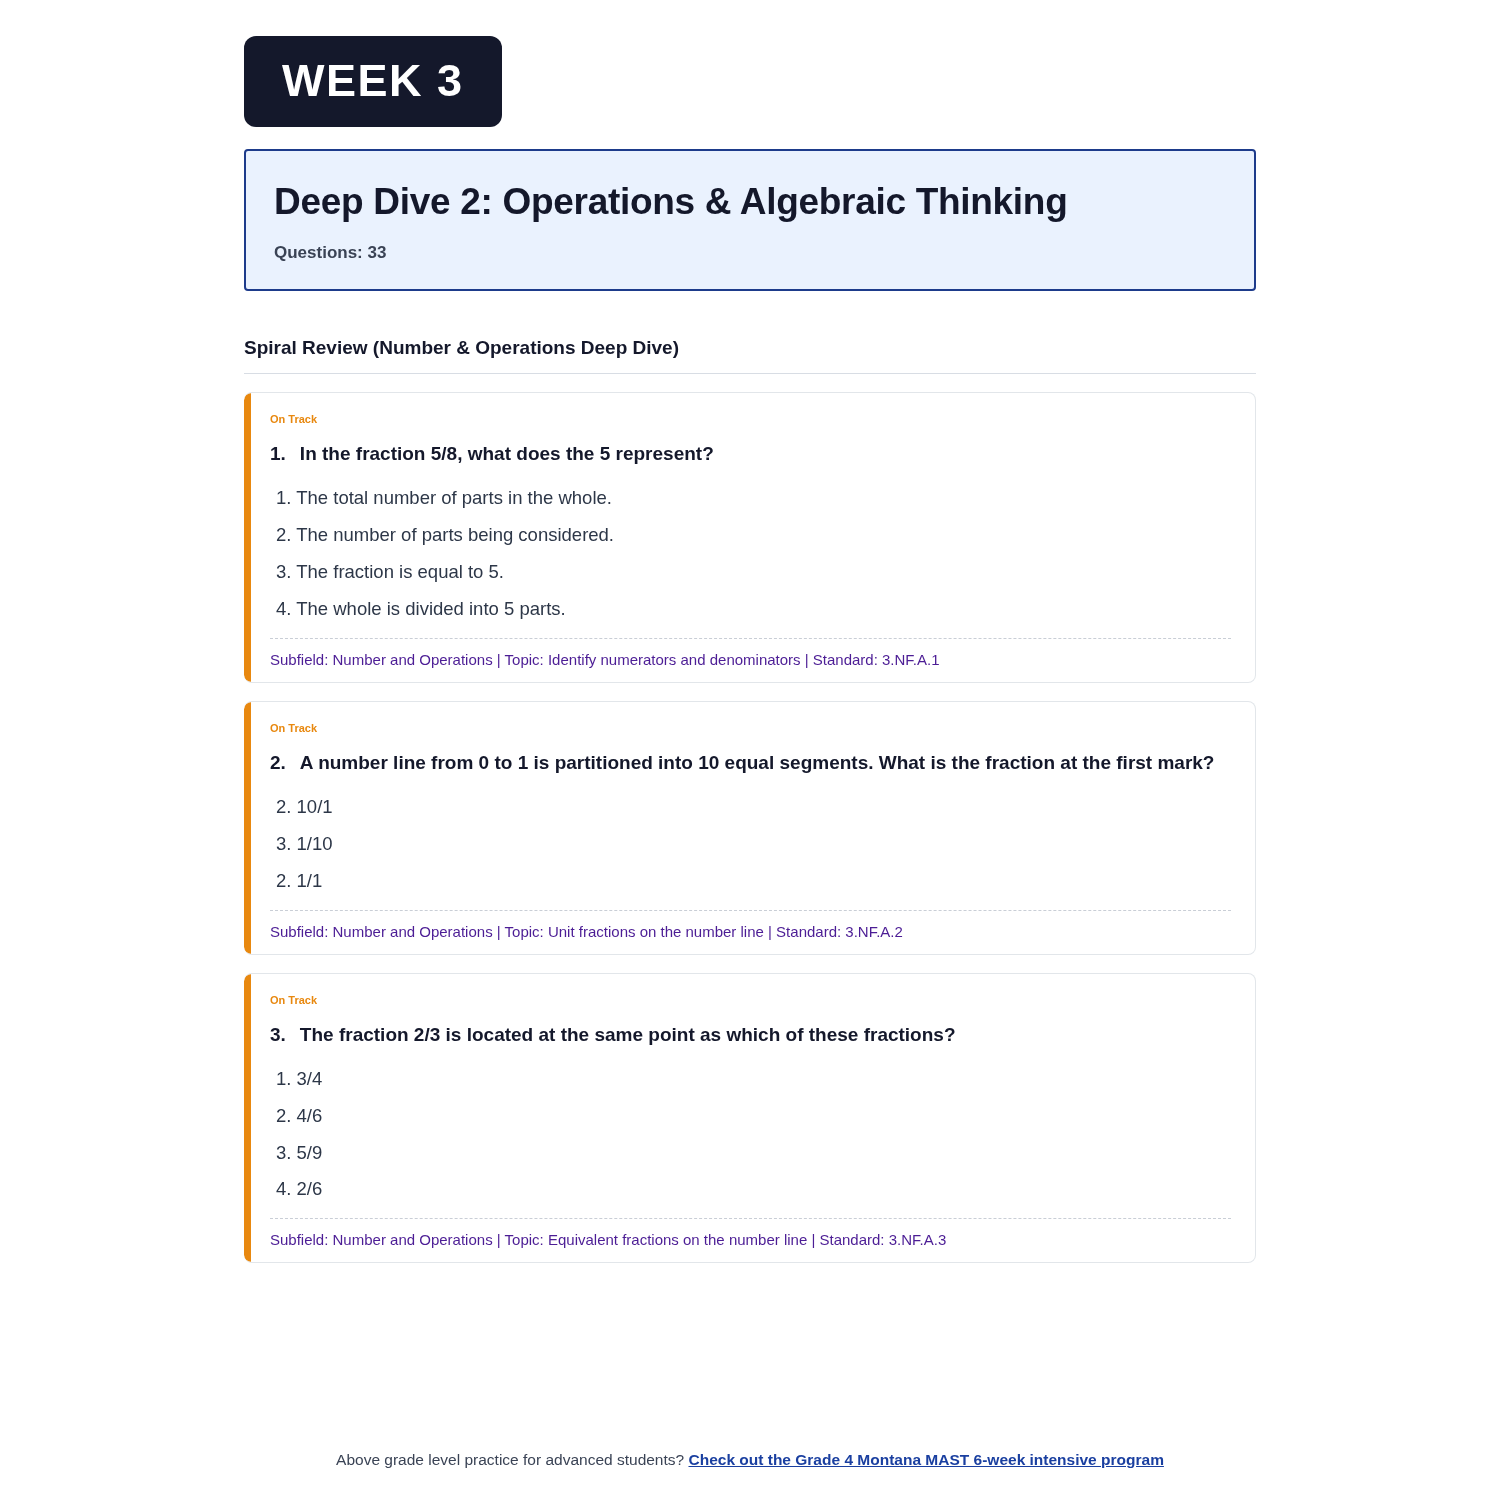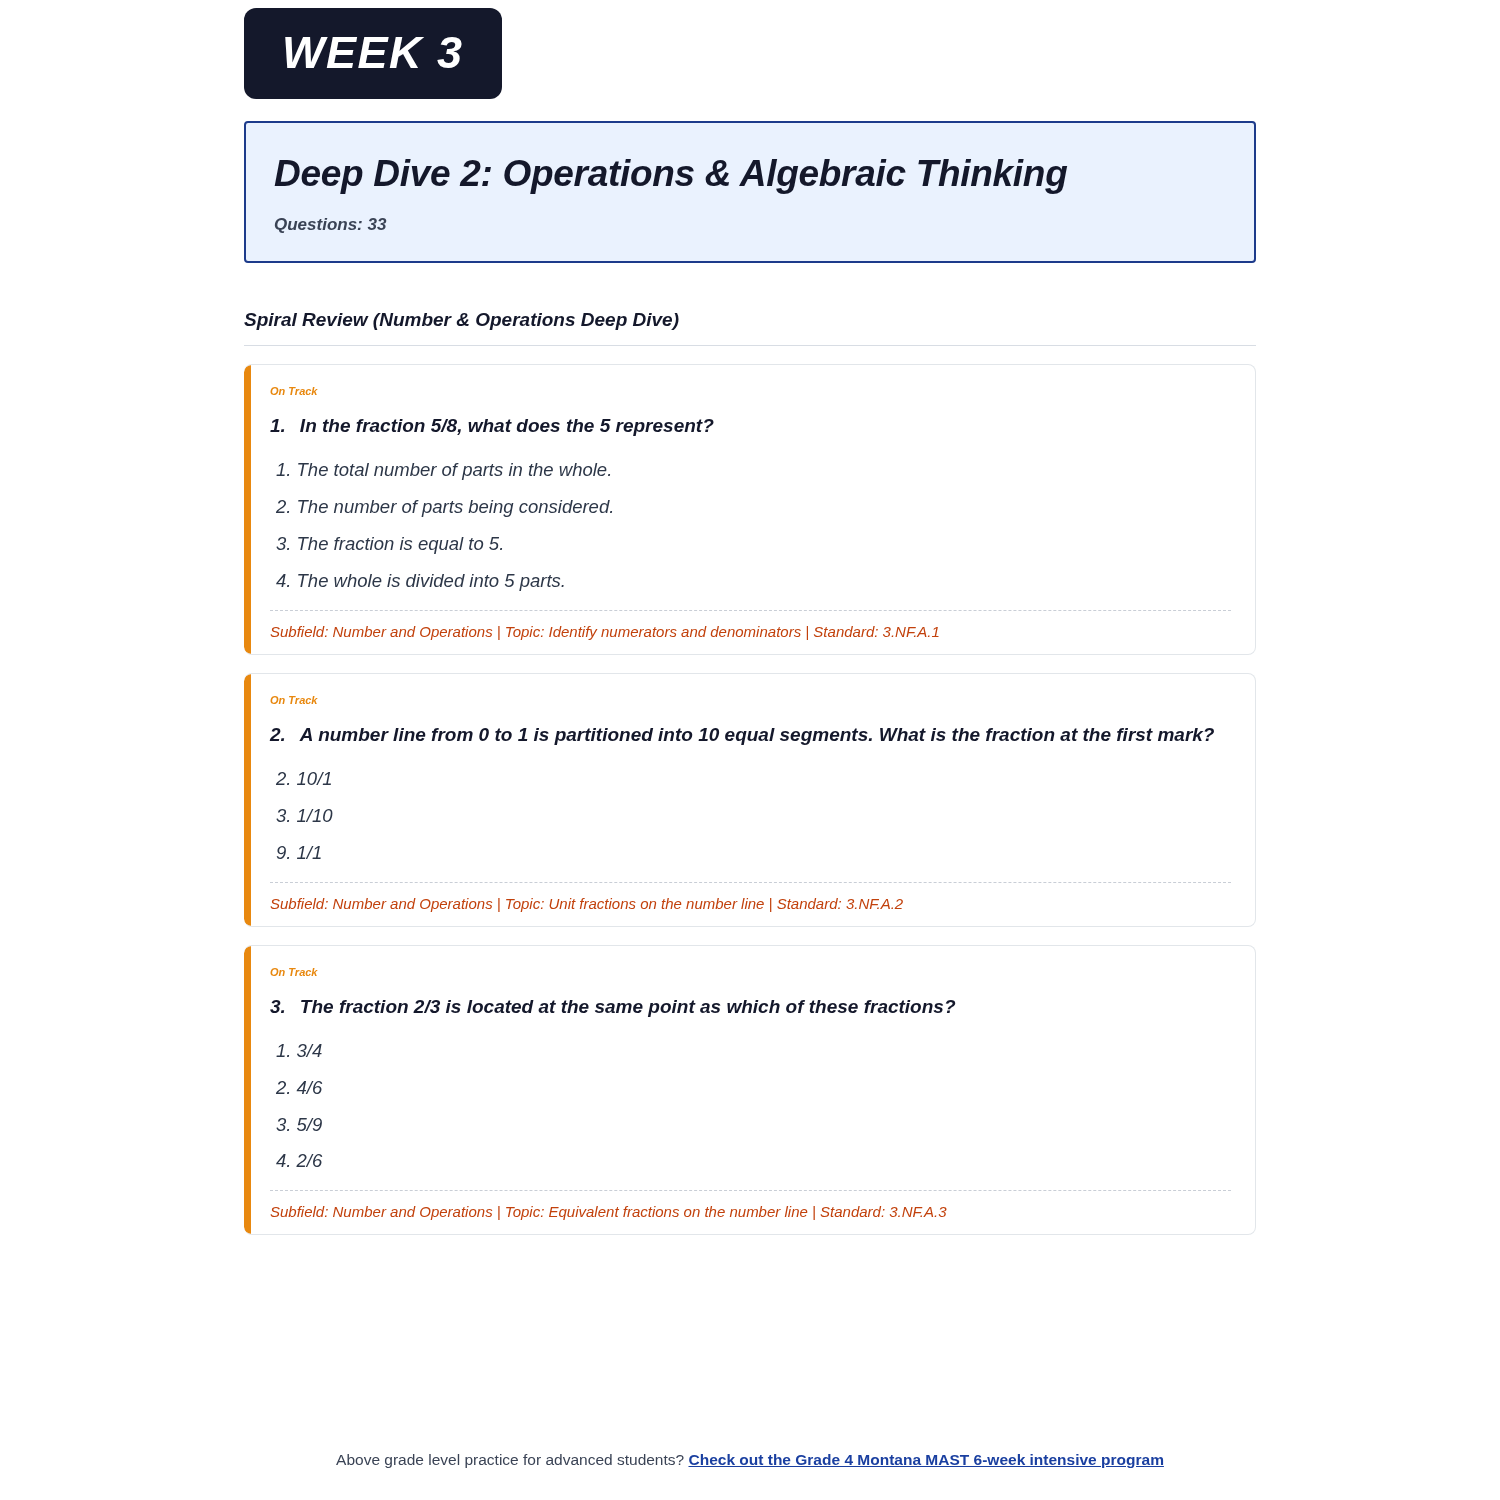--- a/index.html
+++ b/index.html
@@ -12,22 +12,21 @@
     font-family: "Liberation Sans", sans-serif;
   }
   .page {
     position: relative;
     width: 1500px;
     height: 1500px;
     padding: 0;
     background: #ffffff;
   }
   .content {
-    padding: 8px 244px 0 244px;
-    font-style: italic;
+    padding: 36px 244px 0 244px;
   }
 
   
   .week-badge {
     display: inline-block;
     background: #14182b;
     color: #ffffff;
     border-radius: 12px;
     padding: 22px 38px 24px 38px;
     font-size: 45px;
@@ -119,21 +118,21 @@
     font-size: 18.5px;
     color: #2d3748;
     line-height: 1.45;
     padding: 5px 0 5px 8px;
   }
   .meta {
     border-top: 1px dashed #c9ced6;
     margin-top: 10px;
     padding-top: 12px;
     font-size: 15px;
-    color: #c2410c;
+    color: #4c1d95;
     margin-left: 2px;
   }
 
   
   .footer {
     position: absolute;
     left: 0;
     right: 0;
     bottom: 31px;
     text-align: center;
@@ -180,21 +179,21 @@
     
     <div class="qcard">
       <div class="status">On Track</div>
       <div class="qtext">
         <span class="qnum">2.</span>
         <span class="qbody">A number line from 0 to 1 is partitioned into 10 equal segments. What is the fraction at the first mark?</span>
       </div>
       <ul class="choices">
         <li>2. 10/1</li>
         <li>3. 1/10</li>
-        <li>9. 1/1</li>
+        <li>2. 1/1</li>
       </ul>
       <div class="meta">Subfield: Number and Operations | Topic: Unit fractions on the number line | Standard: 3.NF.A.2</div>
     </div>
 
     
     <div class="qcard">
       <div class="status">On Track</div>
       <div class="qtext">
         <span class="qnum">3.</span>
         <span class="qbody">The fraction 2/3 is located at the same point as which of these fractions?</span>

